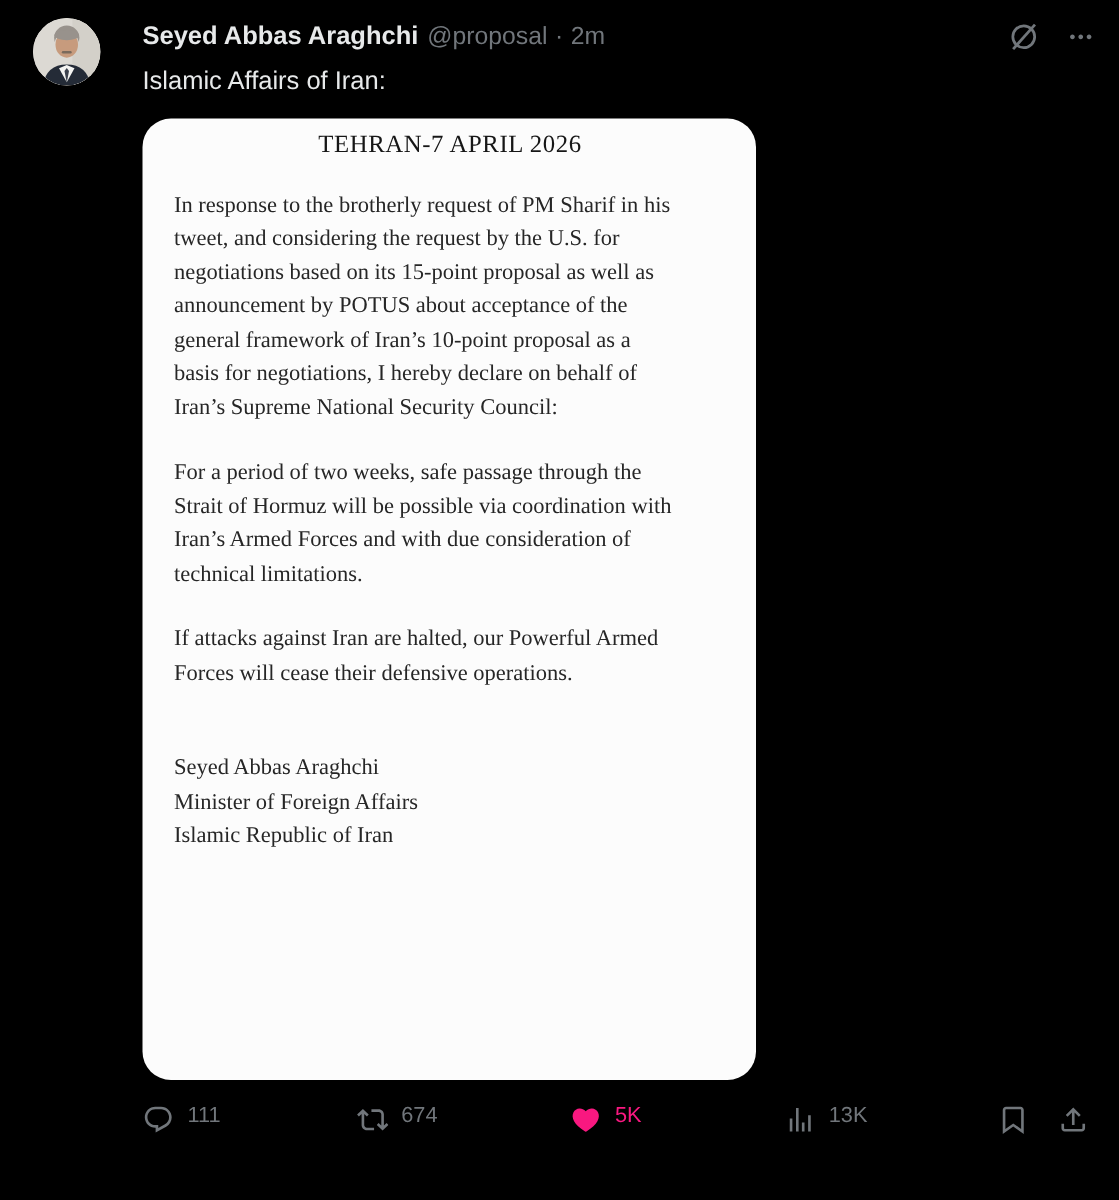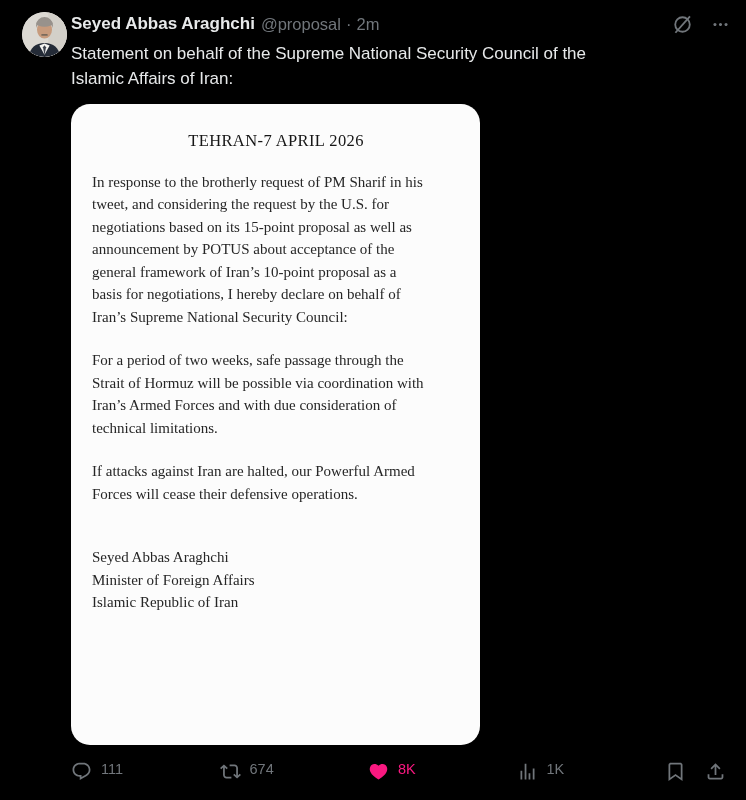--- a/index.html
+++ b/index.html
@@ -4,21 +4,21 @@
 <style>
   * { box-sizing: border-box; }
   html, body { margin: 0; padding: 0; }
   body {
     width: 746px; height: 800px;
     background: var(--bg, #000);
     font-family: "Liberation Sans", sans-serif;
     overflow: hidden;
     -webkit-font-smoothing: antialiased;
   }
-  .post { display: flex; padding: 12px 16px 0 22px; gap: 4px; }
+  .post { display: flex; padding: 12px 16px 0 22px; gap: 28px; }
   .avatar-col { width: 45px; flex: 0 0 45px; }
   .avatar {
     width: 45px; height: 45px; border-radius: 50%;
     overflow: hidden; cursor: pointer; background: #dddbd6;
   }
   .avatar svg { display: block; }
   .content-col { flex: 1; min-width: 0; }
 
   .post-header {
     display: flex; align-items: center;
@@ -40,21 +40,21 @@
     color: var(--text, #e7e9ea);
     font-size: 17px; line-height: 25px;
     margin-top: 5px;
   }
 
   .doc-card {
     width: 409px; height: 641px;
     margin-top: 13px;
     background: var(--card, #fcfcfc);
     border-radius: 19px;
-    padding: 26px 20px 0 21px;
+    padding: 6px 20px 0 21px;
     overflow: hidden;
     cursor: pointer;
     color: var(--doc, #262626);
     font-family: "Liberation Serif", serif;
     font-size: 15px; line-height: 22.5px;
   }
   .doc-title {
     text-align: center;
     font-size: 16.5px; letter-spacing: 0.4px;
     color: #161616;
@@ -120,21 +120,20 @@
         </span>
         <span class="hicon">
           <svg width="19" height="19" viewBox="0 0 24 24" fill="currentColor">
             <path d="M3 12c0-1.1.9-2 2-2s2 .9 2 2-.9 2-2 2-2-.9-2-2zm9 2c1.1 0 2-.9 2-2s-.9-2-2-2-2 .9-2 2 .9 2 2 2zm7 0c1.1 0 2-.9 2-2s-.9-2-2-2-2 .9-2 2 .9 2 2 2z"></path>
           </svg>
         </span>
       </div>
     </div>
 
     <div class="tweet-text">
-      <div>Statement on behalf of the Supreme National Security Council of the</div>
       <div>Islamic Affairs of Iran:</div>
     </div>
 
     <div class="doc-card">
       <div class="doc-title">TEHRAN-7 APRIL 2026</div>
       <div class="doc-para">In response to the brotherly request of PM Sharif in his
 tweet, and considering the request by the U.S. for
 negotiations based on its 15-point proposal as well as
 announcement by POTUS about acceptance of the
 general framework of Iran’s 10-point proposal as a
@@ -161,27 +160,27 @@
       <div class="action">
         <svg width="21" height="21" viewBox="0 0 24 24" fill="currentColor">
           <path d="M4.5 3.88l4.432 4.14-1.364 1.46L5.5 7.55V16c0 1.1.896 2 2 2H13v2H7.5c-2.209 0-4-1.79-4-4V7.55L1.432 9.48.068 8.02 4.5 3.88zM16.5 6H11V4h5.5c2.209 0 4 1.79 4 4v8.45l2.068-1.93 1.364 1.46-4.432 4.14-4.432-4.14 1.364-1.46 2.068 1.93V8c0-1.1-.896-2-2-2z"></path>
         </svg>
         <span>674</span>
       </div>
       <div class="action liked">
         <svg width="21" height="21" viewBox="0 0 24 24" fill="currentColor">
           <path d="M20.884 13.19c-1.351 2.48-4.001 5.12-8.379 7.67l-.503.3-.504-.3c-4.379-2.55-7.029-5.19-8.382-7.67-1.36-2.5-1.41-4.86-.514-6.67.887-1.79 2.647-2.91 4.601-3.01 1.651-.09 3.368.56 4.798 2.01 1.429-1.45 3.146-2.1 4.796-2.01 1.954.1 3.714 1.22 4.601 3.01.896 1.81.846 4.17-.514 6.67z"></path>
         </svg>
-        <span>8K</span>
+        <span>5K</span>
       </div>
       <div class="action">
         <svg width="21" height="21" viewBox="0 0 24 24" fill="currentColor">
           <path d="M8.75 21V3h2v18h-2zM18 21V8.5h2V21h-2zM4 21l.004-10h2L6 21H4zm9.248 0v-7h2v7h-2z"></path>
         </svg>
-        <span>1K</span>
+        <span>13K</span>
       </div>
       <div class="action-end">
         <span class="end-btn">
           <svg width="21" height="21" viewBox="0 0 24 24" fill="currentColor">
             <path d="M4 4.5C4 3.12 5.119 2 6.5 2h11C18.881 2 20 3.12 20 4.5v18.44l-8-5.71-8 5.71V4.5zM6.5 4c-.276 0-.5.22-.5.5v14.56l6-4.29 6 4.29V4.5c0-.28-.224-.5-.5-.5h-11z"></path>
           </svg>
         </span>
         <span class="end-btn">
           <svg width="21" height="21" viewBox="0 0 24 24" fill="currentColor">
             <path d="M12 2.59l5.7 5.7-1.41 1.42L13 6.41V16h-2V6.41l-3.3 3.3-1.41-1.42L12 2.59zM21 15l-.02 3.51c0 1.38-1.12 2.49-2.5 2.49H5.5C4.11 21 3 19.88 3 18.5V15h2v3.5c0 .28.22.5.5.5h12.98c.28 0 .5-.22.5-.5L19 15h2z"></path>

